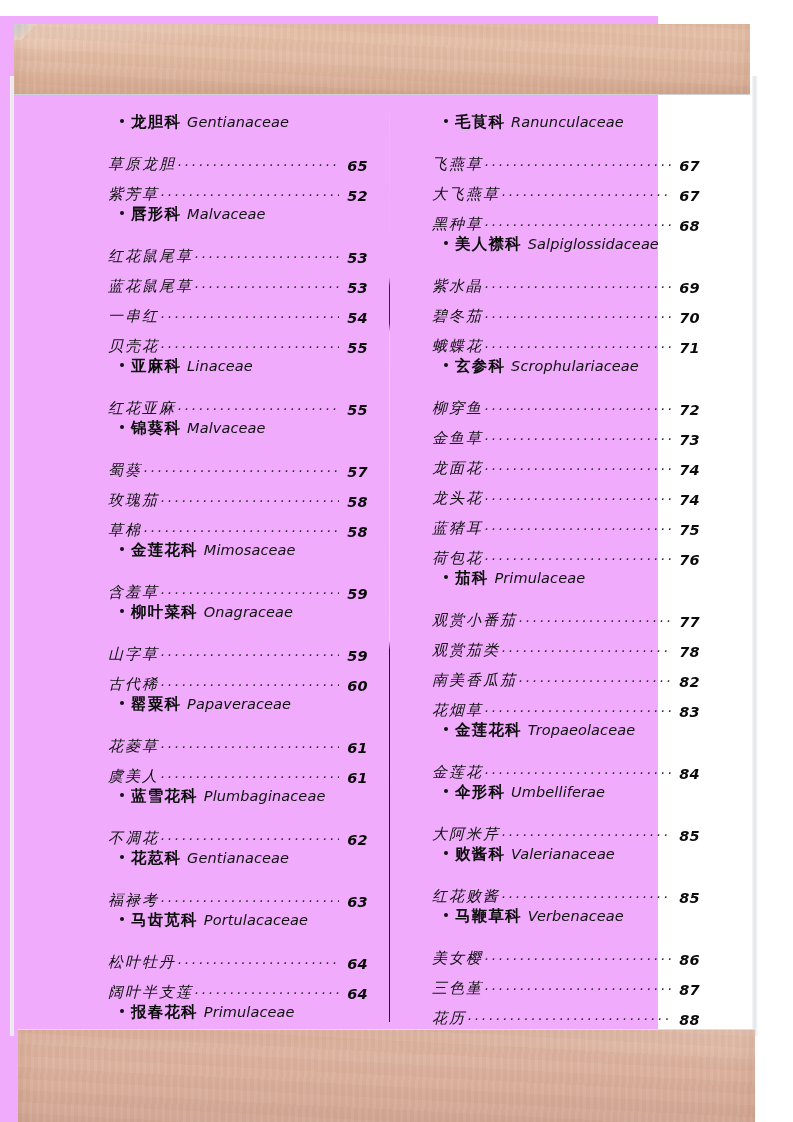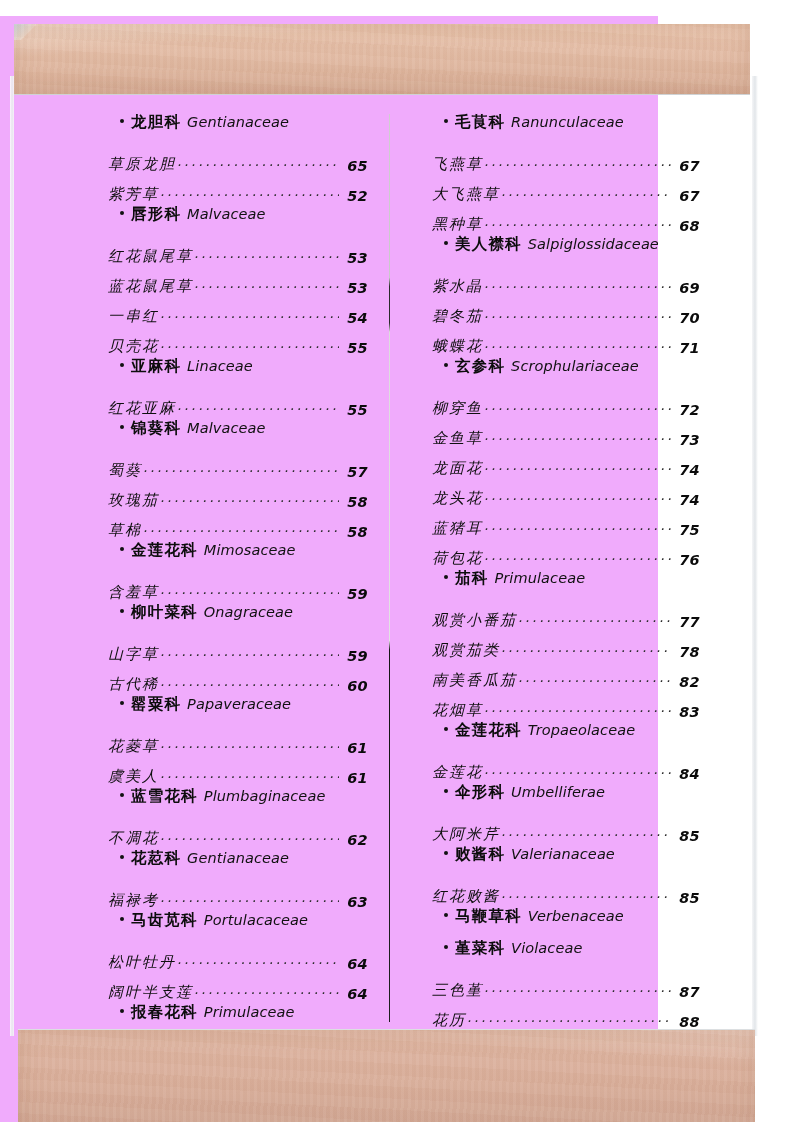--- a/index.html
+++ b/index.html
@@ -470,24 +470,24 @@
         <div class="entry">
           <span class="name">红花败酱</span>
           <span class="leader"></span>
           <span class="pg">85</span>
         </div>
         <div class="fam">
           <span class="bullet"></span>
           <span class="cn">马鞭草科</span>
           <span class="la">Verbenaceae</span>
         </div>
-        <div class="fam">
-          <span class="bullet"></span>
-          <span class="cn">堇菜科</span>
-          <span class="la">Violaceae</span>
+        <div class="entry">
+          <span class="name">美女樱</span>
+          <span class="leader"></span>
+          <span class="pg">86</span>
         </div>
         <div class="entry">
           <span class="name">三色堇</span>
           <span class="leader"></span>
           <span class="pg">87</span>
         </div>
         <div class="entry">
           <span class="name">花历</span>
           <span class="leader"></span>
           <span class="pg">88</span>

